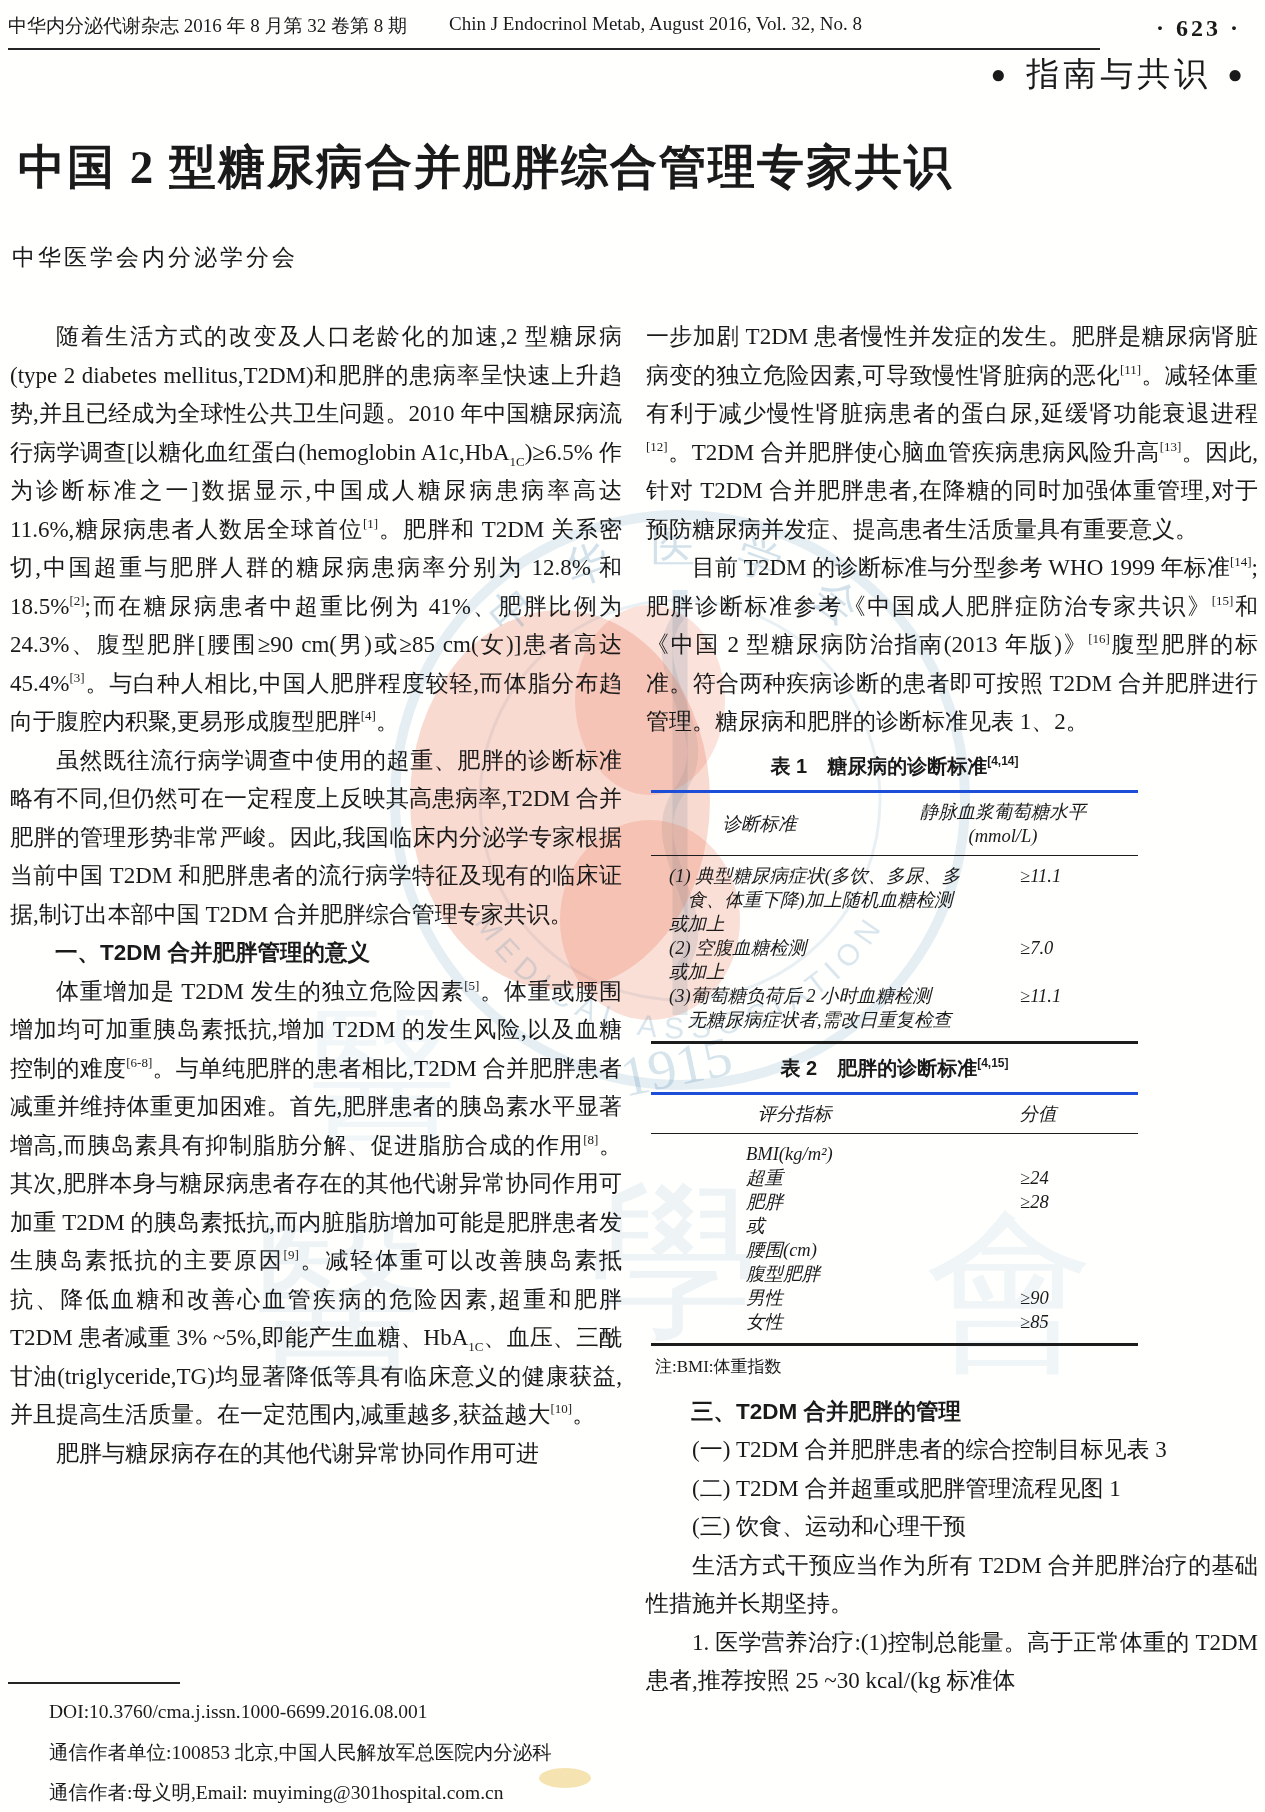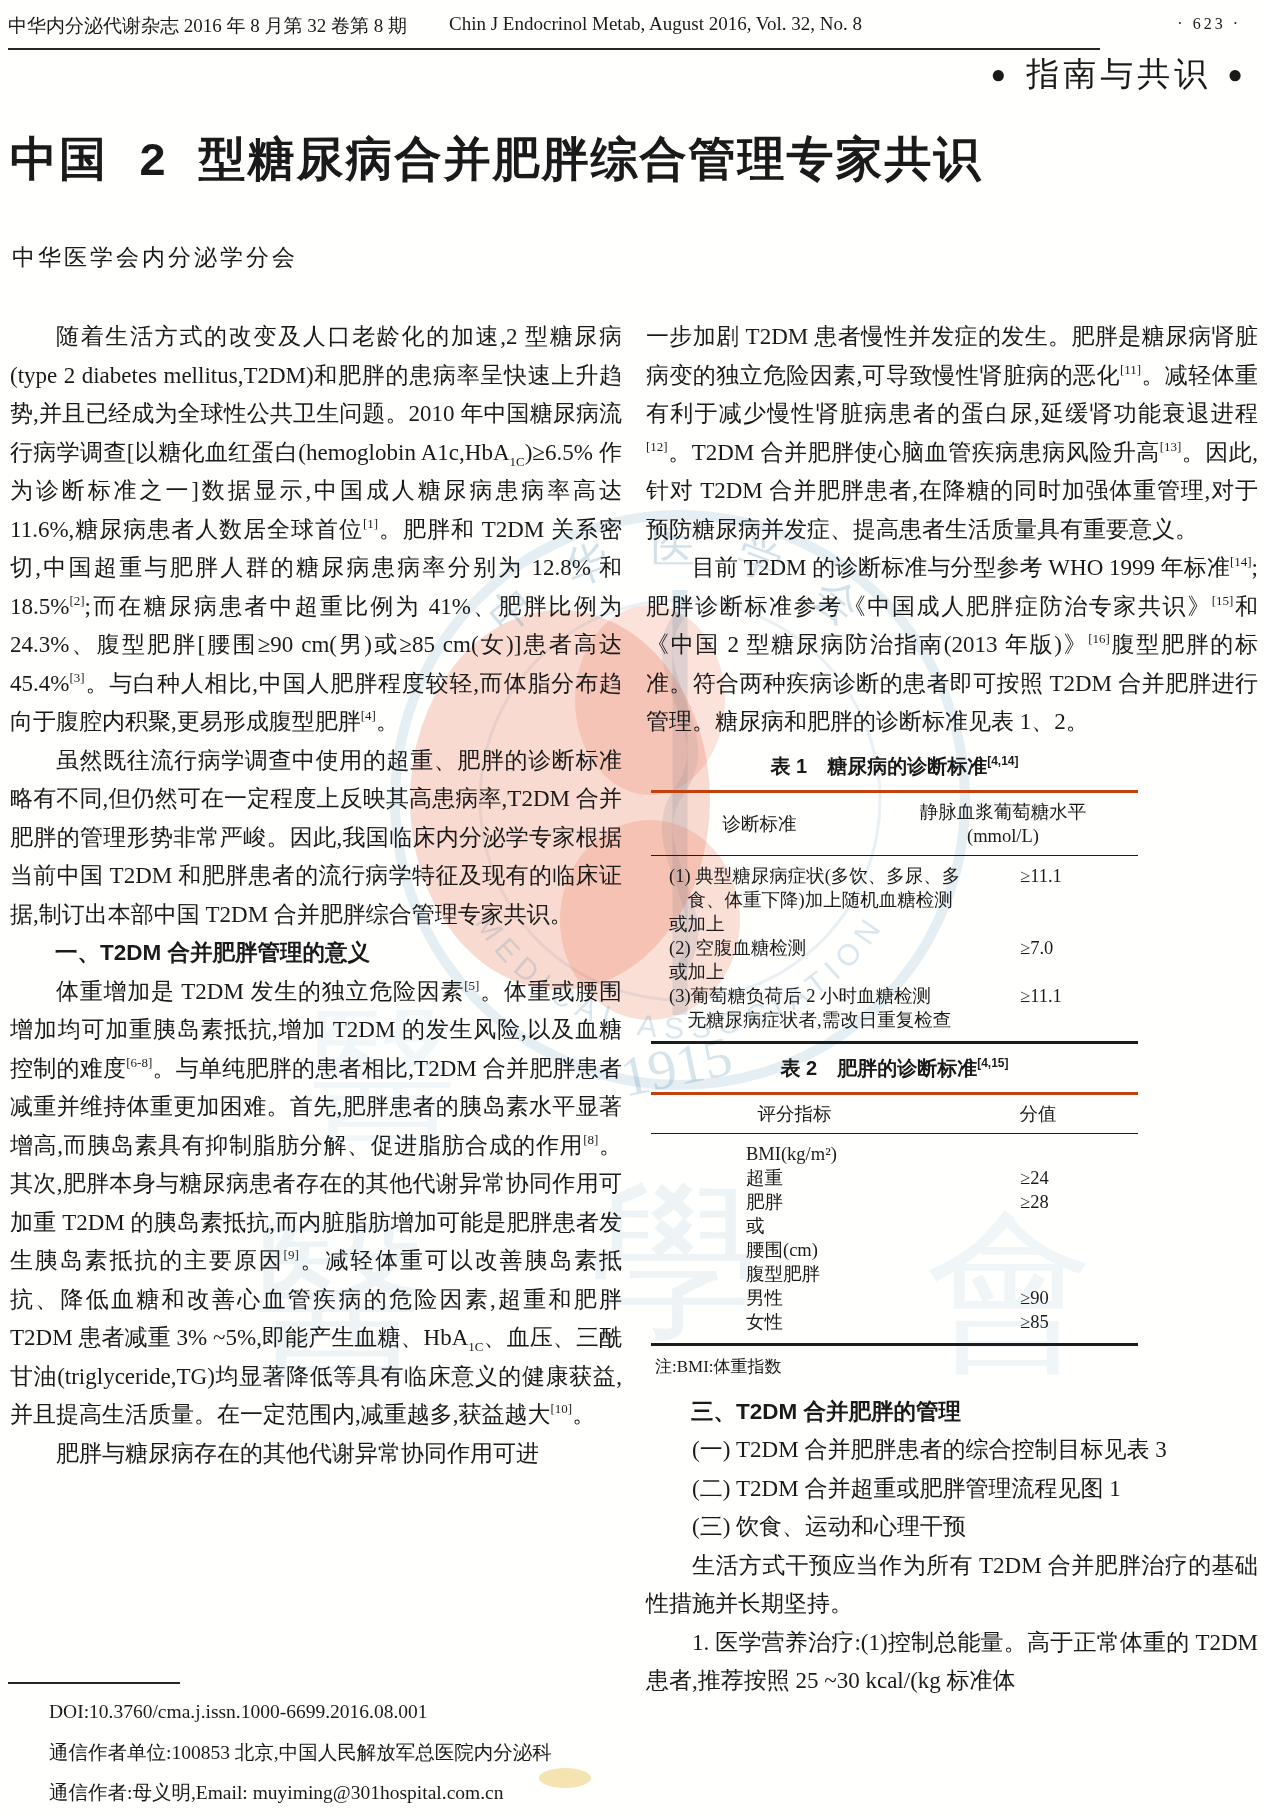--- a/index.html
+++ b/index.html
@@ -10,21 +10,21 @@
     margin:0 auto;
   }
   .wm{position:absolute;top:0;left:0;z-index:0;pointer-events:none;}
   .content{position:relative;z-index:1;}
 
   .masthead{
     position:absolute;top:13px;left:8px;width:1092px;
     border-bottom:2px solid #252525;padding-bottom:9px;
     font-size:19px;white-space:nowrap;display:flex;gap:42px;
   }
-  .pageno{position:absolute;top:15px;right:24px;font-size:16px;letter-spacing:3px;}
+  .pageno{position:absolute;top:15px;right:24px;font-size:24px;letter-spacing:3px;font-weight:bold;}
   .section-label{
     position:absolute;top:52px;right:18px;font-size:33px;letter-spacing:4px;
     display:flex;align-items:center;gap:16px;
   }
   .section-label .dot{font-size:26px;line-height:1;}
   .title{
     position:absolute;top:128px;left:10px;font-size:47px;font-weight:bold;
     letter-spacing:2px;white-space:nowrap;
   }
   .author{position:absolute;top:242px;left:12px;font-size:23px;letter-spacing:3px;}
@@ -36,21 +36,21 @@
   .col p.h{font-weight:bold;font-family:"Liberation Sans","DejaVu Sans",sans-serif;font-size:22.5px;}
   sup{font-size:13px;line-height:0;}
   sub{font-size:13px;line-height:0;}
 
   .tbl-wrap{width:487px;margin:10px 0 4px 5px;text-align:left;}
   .tbl-title{
     text-align:center;font-size:20px;font-weight:bold;line-height:29px;margin:2px 0 9px;
     font-family:"Liberation Sans","DejaVu Sans",sans-serif;text-indent:0;
   }
   .tbl-title sup{font-size:12px;}
-  .tbl{border-top:3px solid #c2410c;border-bottom:3px solid #1c1c1c;font-size:18.5px;}
+  .tbl{border-top:3px solid #1d4ed8;border-bottom:3px solid #1c1c1c;font-size:18.5px;font-style:italic;}
   .tbl-head{display:grid;border-bottom:1.5px solid #1c1c1c;padding:7px 0;align-items:center;}
   .t1 .tbl-head{grid-template-columns:1fr 270px;}
   .t2 .tbl-head{grid-template-columns:1fr 200px;}
   .th{text-align:center;white-space:pre-line;line-height:24px;}
   .tbl-body{padding:8px 0 9px;}
   .tr{display:grid;grid-template-columns:1fr 120px;}
   .td{line-height:24px;white-space:pre-line;}
   .t1 .td.label{padding-left:18px;}
   .t2 .td.label{padding-left:95px;}
   .td.value{padding-left:2px;}
@@ -105,21 +105,21 @@
       <span>Chin J Endocrinol Metab, August 2016, Vol. 32, No. 8</span>
     </div>
     <div class="pageno">· 623 ·</div>
 
     <div class="section-label">
       <span class="dot">●</span>
       <span>指南与共识</span>
       <span class="dot">●</span>
     </div>
 
-    <h1 class="title" style="margin:0;font-family:Liberation Mono, monospace;">中国 2 型糖尿病合并肥胖综合管理专家共识</h1>
+    <h1 class="title" style="margin:8px;">中国 2 型糖尿病合并肥胖综合管理专家共识</h1>
     <div class="author">中华医学会内分泌学分会</div>
 
     <div class="columns">
       <div class="col">
         <div>
             <p><span>随着生活方式的改变及人口老龄化的加速,2 型糖尿病(type 2 diabetes mellitus,T2DM)和肥胖的患病率呈快速上升趋势,并且已经成为全球性公共卫生问题。2010 年中国糖尿病流行病学调查[以糖化血红蛋白(hemoglobin A1c,HbA</span><sub>1C</sub><span>)≥6.5% 作为诊断标准之一]数据显示,中国成人糖尿病患病率高达 11.6%,糖尿病患者人数居全球首位</span><sup>[1]</sup><span>。肥胖和 T2DM 关系密切,中国超重与肥胖人群的糖尿病患病率分别为 12.8% 和 18.5%</span><sup>[2]</sup><span>;而在糖尿病患者中超重比例为 41%、肥胖比例为 24.3%、腹型肥胖[腰围≥90 cm(男)或≥85 cm(女)]患者高达 45.4%</span><sup>[3]</sup><span>。与白种人相比,中国人肥胖程度较轻,而体脂分布趋向于腹腔内积聚,更易形成腹型肥胖</span><sup>[4]</sup><span>。</span></p>
             <p><span>虽然既往流行病学调查中使用的超重、肥胖的诊断标准略有不同,但仍然可在一定程度上反映其高患病率,T2DM 合并肥胖的管理形势非常严峻。因此,我国临床内分泌学专家根据当前中国 T2DM 和肥胖患者的流行病学特征及现有的临床证据,制订出本部中国 T2DM 合并肥胖综合管理专家共识。</span></p>
             <p class="h"><span>一、T2DM 合并肥胖管理的意义</span></p>
             <p><span>体重增加是 T2DM 发生的独立危险因素</span><sup>[5]</sup><span>。体重或腰围增加均可加重胰岛素抵抗,增加 T2DM 的发生风险,以及血糖控制的难度</span><sup>[6-8]</sup><span>。与单纯肥胖的患者相比,T2DM 合并肥胖患者减重并维持体重更加困难。首先,肥胖患者的胰岛素水平显著增高,而胰岛素具有抑制脂肪分解、促进脂肪合成的作用</span><sup>[8]</sup><span>。其次,肥胖本身与糖尿病患者存在的其他代谢异常协同作用可加重 T2DM 的胰岛素抵抗,而内脏脂肪增加可能是肥胖患者发生胰岛素抵抗的主要原因</span><sup>[9]</sup><span>。减轻体重可以改善胰岛素抵抗、降低血糖和改善心血管疾病的危险因素,超重和肥胖 T2DM 患者减重 3% ~5%,即能产生血糖、HbA</span><sub>1C</sub><span>、血压、三酰甘油(triglyceride,TG)均显著降低等具有临床意义的健康获益,并且提高生活质量。在一定范围内,减重越多,获益越大</span><sup>[10]</sup><span>。</span></p>
             <p><span>肥胖与糖尿病存在的其他代谢异常协同作用可进</span></p>

